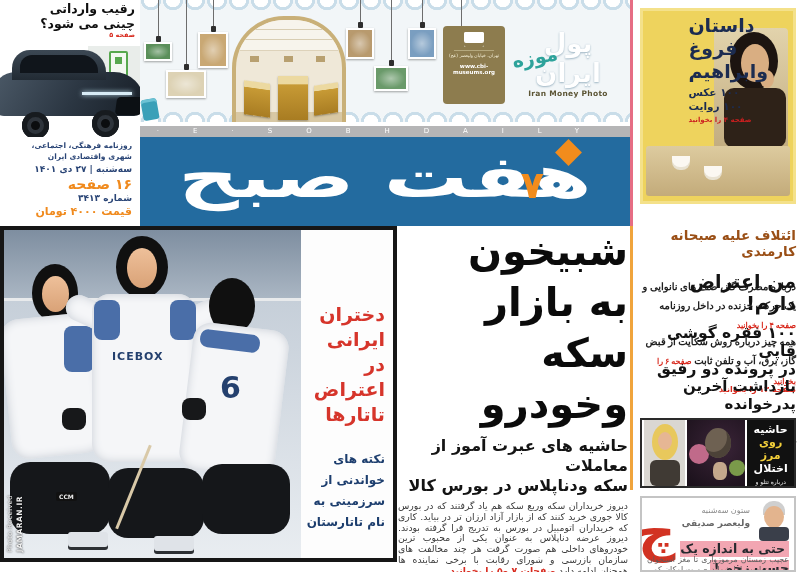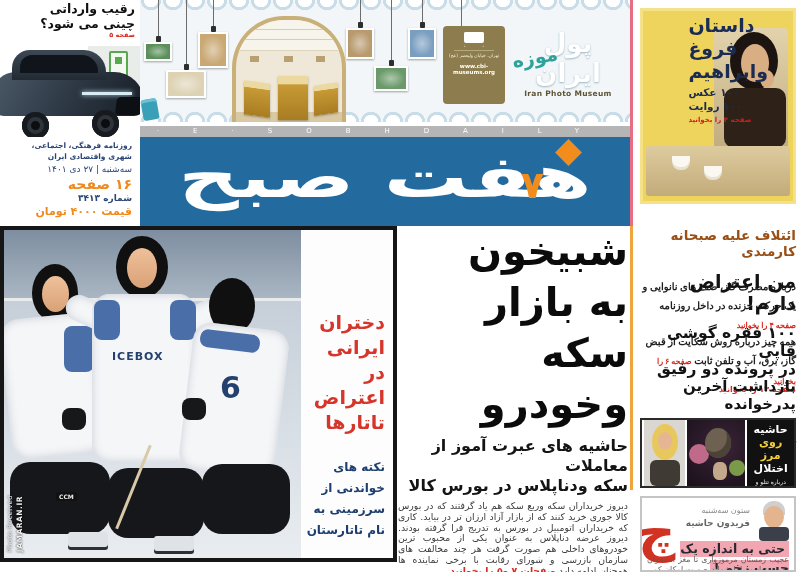--- a/index.html
+++ b/index.html
@@ -67,21 +67,21 @@
   .masthead{left:140px;top:137px;width:490px;height:89px;background:#236b9f;overflow:hidden;}
   .logo-fa{position:absolute;left:0;right:0;top:6px;text-align:center;color:#fff;font-size:58px;
            font-weight:900;direction:rtl;transform:scaleX(1.45);transform-origin:center;}
   .logo-seven{position:absolute;right:86px;top:26px;color:#f28c1c;font-size:38px;font-weight:900;z-index:2;}
   .logo-diamond{position:absolute;right:52px;top:6px;width:19px;height:19px;background:#f28c1c;transform:rotate(45deg);z-index:2;}
 
   
   .info{left:0;top:137px;width:140px;height:89px;background:#fff;direction:rtl;text-align:right;
         padding:3px 8px 0 0;box-sizing:border-box;color:#2a4576;}
   .info .d{font-size:7.5px;line-height:11px;font-weight:600;}
-  .info .date{font-size:9px;font-weight:400;margin-top:2px;}
+  .info .date{font-size:9px;font-weight:700;margin-top:2px;}
   .info .pages{font-size:14px;font-weight:900;color:#f08a1d;margin-top:2px;}
   .info .issue{font-size:9px;font-weight:700;margin-top:1px;}
   .info .price{font-size:11px;font-weight:900;color:#f08a1d;margin-top:2px;}
 
   
   .photo{left:0;top:226px;width:389px;height:328px;border:4px solid #161616;background:#ccd4dd;overflow:hidden;}
   .rink-top{position:absolute;left:0;top:0;right:0;height:68px;background:linear-gradient(#7e8ea0,#aab6c3);}
   .board{position:absolute;left:0;top:68px;right:0;height:3px;background:#e8eaec;}
   .ice{position:absolute;left:0;top:71px;right:0;bottom:0;background:linear-gradient(#c6cfd9,#e9edf1);}
   .ply{position:absolute;border-radius:50%;}
@@ -90,21 +90,21 @@
   .jersey{position:absolute;background:#f5f6f8;border-radius:18px;box-shadow:inset 0 0 10px #c7ccd4;}
   .patch{position:absolute;background:#4a6ea8;border-radius:8px;}
   .glove{position:absolute;background:#17181a;border-radius:8px;}
   .pantsblob{position:absolute;background:#15171a;border-radius:20px;}
   .skate{position:absolute;background:#dfe3e8;border-radius:3px;box-shadow:0 3px 0 #2c2f33;}
   .brand{position:absolute;color:#24406e;font-weight:900;font-size:11px;letter-spacing:1px;}
   .num6{position:absolute;color:#24406e;font-weight:900;font-size:30px;}
   .ccm{position:absolute;color:#eee;font-weight:900;font-size:6px;background:#111;padding:1px 3px;border-radius:2px;}
   .stick{position:absolute;width:3px;height:90px;background:#d9c9a8;transform:rotate(22deg);}
   .strip{position:absolute;right:0;top:0;bottom:0;width:92px;background:#fdfdfd;direction:rtl;
-         text-align:right;padding:12px 8px 0 4px;box-sizing:border-box;}
+         text-align:right;padding:4px 8px 0 4px;box-sizing:border-box;}
   .strip .rh{margin-top:68px;font-size:19px;line-height:25px;font-weight:900;color:#d6352b;}
   .strip .rs{margin-top:22px;font-size:12px;line-height:21px;font-weight:800;color:#1d3e6e;}
   .credit{position:absolute;bottom:6px;writing-mode:vertical-rl;transform:rotate(180deg);color:#f0f0f0;
           letter-spacing:.5px;text-shadow:0 0 2px #000;}
   .cr1{left:2px;font-size:6.5px;} .cr2{left:11px;font-size:7.5px;font-weight:bold;}
 
   
   .lead{left:398px;top:226px;width:230px;height:346px;background:#fff;direction:rtl;text-align:right;}
   .lead .h1{font-size:40px;line-height:51px;font-weight:900;color:#0b0b0b;letter-spacing:-1px;}
   .lead .sh{font-size:16px;line-height:20px;font-weight:900;color:#141414;margin-top:6px;}
@@ -254,21 +254,21 @@
     <div class="olive">
       <div class="emblem"></div>
       <div class="sep"></div>
       <div class="addr">تهران، خیابان ولیعصر (عج)</div>
       <div class="web">www.cbi-museums.org</div>
     </div>
 
     <div class="mus-logo">
       <span class="muzeh">موزه</span>
       <div class="pool">پول ایران</div>
-      <div class="mus-en">Iran Photo Museum</div>
+      <div class="mus-en">Iran Money Photo</div>
     </div>
     <div class="teal-obj"></div>
   </section>
 
   <div class="abs graybar">·E·SOBHDAILY</div>
 
   <header class="abs masthead">
     <div class="logo-fa">هفت صبح</div>
     <div class="logo-seven">۷</div>
     <div class="logo-diamond"></div>
@@ -435,20 +435,20 @@
   </div>
 
   <div class="abs colbox">
     <div class="wm">چ</div>
     <div class="portrait">
       <div class="p-hair"></div>
       <div class="p-face"></div>
       <div class="p-suit"></div>
     </div>
     <div class="kick">ستون سه‌شنبه</div>
-    <div class="auth">فریدون حاشیه</div>
+    <div class="auth">ولیعصر صدیقی</div>
     <div class="c-head">
       <span>حتی به اندازه یک چسب زخم !</span>
     </div>
     <div class="c-body">عجیب زمستان مرموزواری تا مغز استخوان تن سوز است اما شما درصورت امکان کمی بهار باشید برای کسی که از دوری</div>
   </div>
 
 </div>
 
 </body></html>

